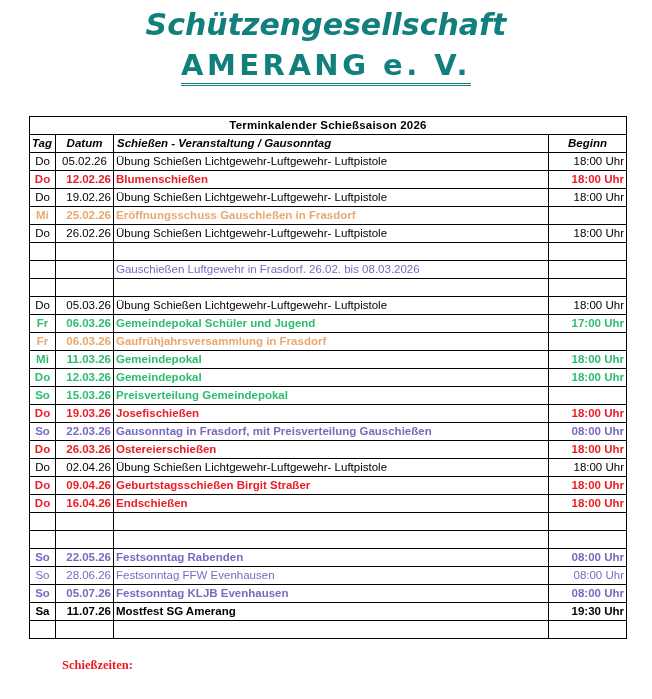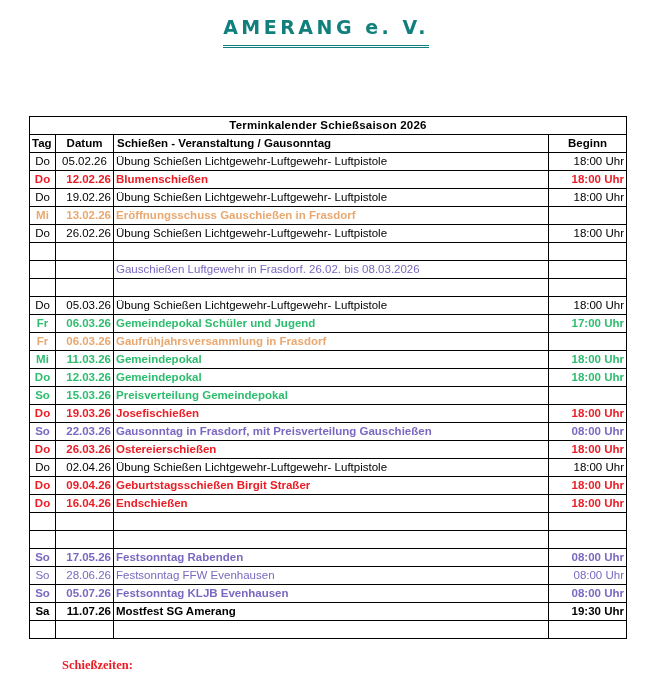--- a/index.html
+++ b/index.html
@@ -33,21 +33,21 @@
   .club-line2-wrap {
     display: inline-block;
     margin-top: 7px;
     border-bottom: 3px double #11807d;
     padding-bottom: 2px;
   }
   .club-line2 {
     color: #11807d;
     font-family: "DejaVu Sans", sans-serif;
     font-weight: bold;
-    font-size: 19px;
+    font-size: 29px;
     letter-spacing: 3.5px;
     line-height: 32px;
   }
   .club-line3 {
     color: #11807d;
     font-family: "DejaVu Sans", sans-serif;
     font-weight: bold;
     font-size: 13px;
     margin-top: 9px;
   }
@@ -91,20 +91,21 @@
     color: #000000;
     letter-spacing: 0.2px;
   }
 
   .hdr td {
     font-weight: bold;
     font-size: 11.5px;
     vertical-align: bottom;
     height: 24px;
     color: #000;
+    font-style: italic;
   }
   .hdr .h-tag   { text-align: left; }
   .hdr .h-datum { text-align: center; }
   .hdr .h-event { text-align: left; padding-left: 3px; }
   .hdr .h-begin { text-align: center; }
 
   td.tag   { text-align: center; padding-left: 2px; }
   td.datum { text-align: right; padding-right: 3px; }
   td.event { text-align: left; padding-left: 3px; }
   td.begin { text-align: right; padding-right: 3px; }
@@ -122,20 +123,21 @@
     font-size: 12.5px;
     line-height: 15.5px;
     white-space: pre;
   }
   .footnote div { white-space: pre; }
 </style>
 </head>
 <body>
 
 <div class="club-header">
+  <div class="club-line1">Schützengesellschaft</div>
   <div class="club-line2-wrap">
     <div class="club-line2">AMERANG e. V.</div>
   </div>
 </div>
 
 <div class="cal-wrap">
   <table class="cal">
     <colgroup>
       <col class="c-tag">
         <col class="c-datum">
@@ -165,21 +167,21 @@
           <td class="begin bold" style="color: rgb(236, 28, 36);">18:00 Uhr</td>
         </tr>
         <tr>
           <td class="tag" style="color: rgb(0, 0, 0);">Do</td>
           <td class="datum" style="color: rgb(0, 0, 0);">19.02.26</td>
           <td class="event" style="color: rgb(0, 0, 0);">Übung Schießen Lichtgewehr-Luftgewehr- Luftpistole</td>
           <td class="begin" style="color: rgb(0, 0, 0);">18:00 Uhr</td>
         </tr>
         <tr>
           <td class="tag bold" style="color: rgb(233, 168, 112);">Mi</td>
-          <td class="datum bold" style="color: rgb(233, 168, 112);">13.02.26</td>
+          <td class="datum bold" style="color: rgb(233, 168, 112);">25.02.26</td>
           <td class="event bold" style="color: rgb(233, 168, 112);">Eröffnungsschuss Gauschießen in Frasdorf</td>
           <td class="begin bold" style="color: rgb(233, 168, 112);"></td>
         </tr>
         <tr>
           <td class="tag" style="color: rgb(0, 0, 0);">Do</td>
           <td class="datum" style="color: rgb(0, 0, 0);">26.02.26</td>
           <td class="event" style="color: rgb(0, 0, 0);">Übung Schießen Lichtgewehr-Luftgewehr- Luftpistole</td>
           <td class="begin" style="color: rgb(0, 0, 0);">18:00 Uhr</td>
         </tr>
         <tr>
@@ -279,21 +281,21 @@
           <td class="begin" style="color: rgb(0, 0, 0);"></td>
         </tr>
         <tr>
           <td class="tag" style="color: rgb(0, 0, 0);"></td>
           <td class="datum" style="color: rgb(0, 0, 0);"></td>
           <td class="event" style="color: rgb(0, 0, 0);"></td>
           <td class="begin" style="color: rgb(0, 0, 0);"></td>
         </tr>
         <tr>
           <td class="tag bold" style="color: rgb(123, 104, 193);">So</td>
-          <td class="datum bold" style="color: rgb(123, 104, 193);">17.05.26</td>
+          <td class="datum bold" style="color: rgb(123, 104, 193);">22.05.26</td>
           <td class="event bold" style="color: rgb(123, 104, 193);">Festsonntag Rabenden</td>
           <td class="begin bold" style="color: rgb(123, 104, 193);">08:00 Uhr</td>
         </tr>
         <tr>
           <td class="tag" style="color: rgb(123, 104, 193);">So</td>
           <td class="datum" style="color: rgb(123, 104, 193);">28.06.26</td>
           <td class="event" style="color: rgb(123, 104, 193);">Festsonntag FFW Evenhausen</td>
           <td class="begin" style="color: rgb(123, 104, 193);">08:00 Uhr</td>
         </tr>
         <tr>

